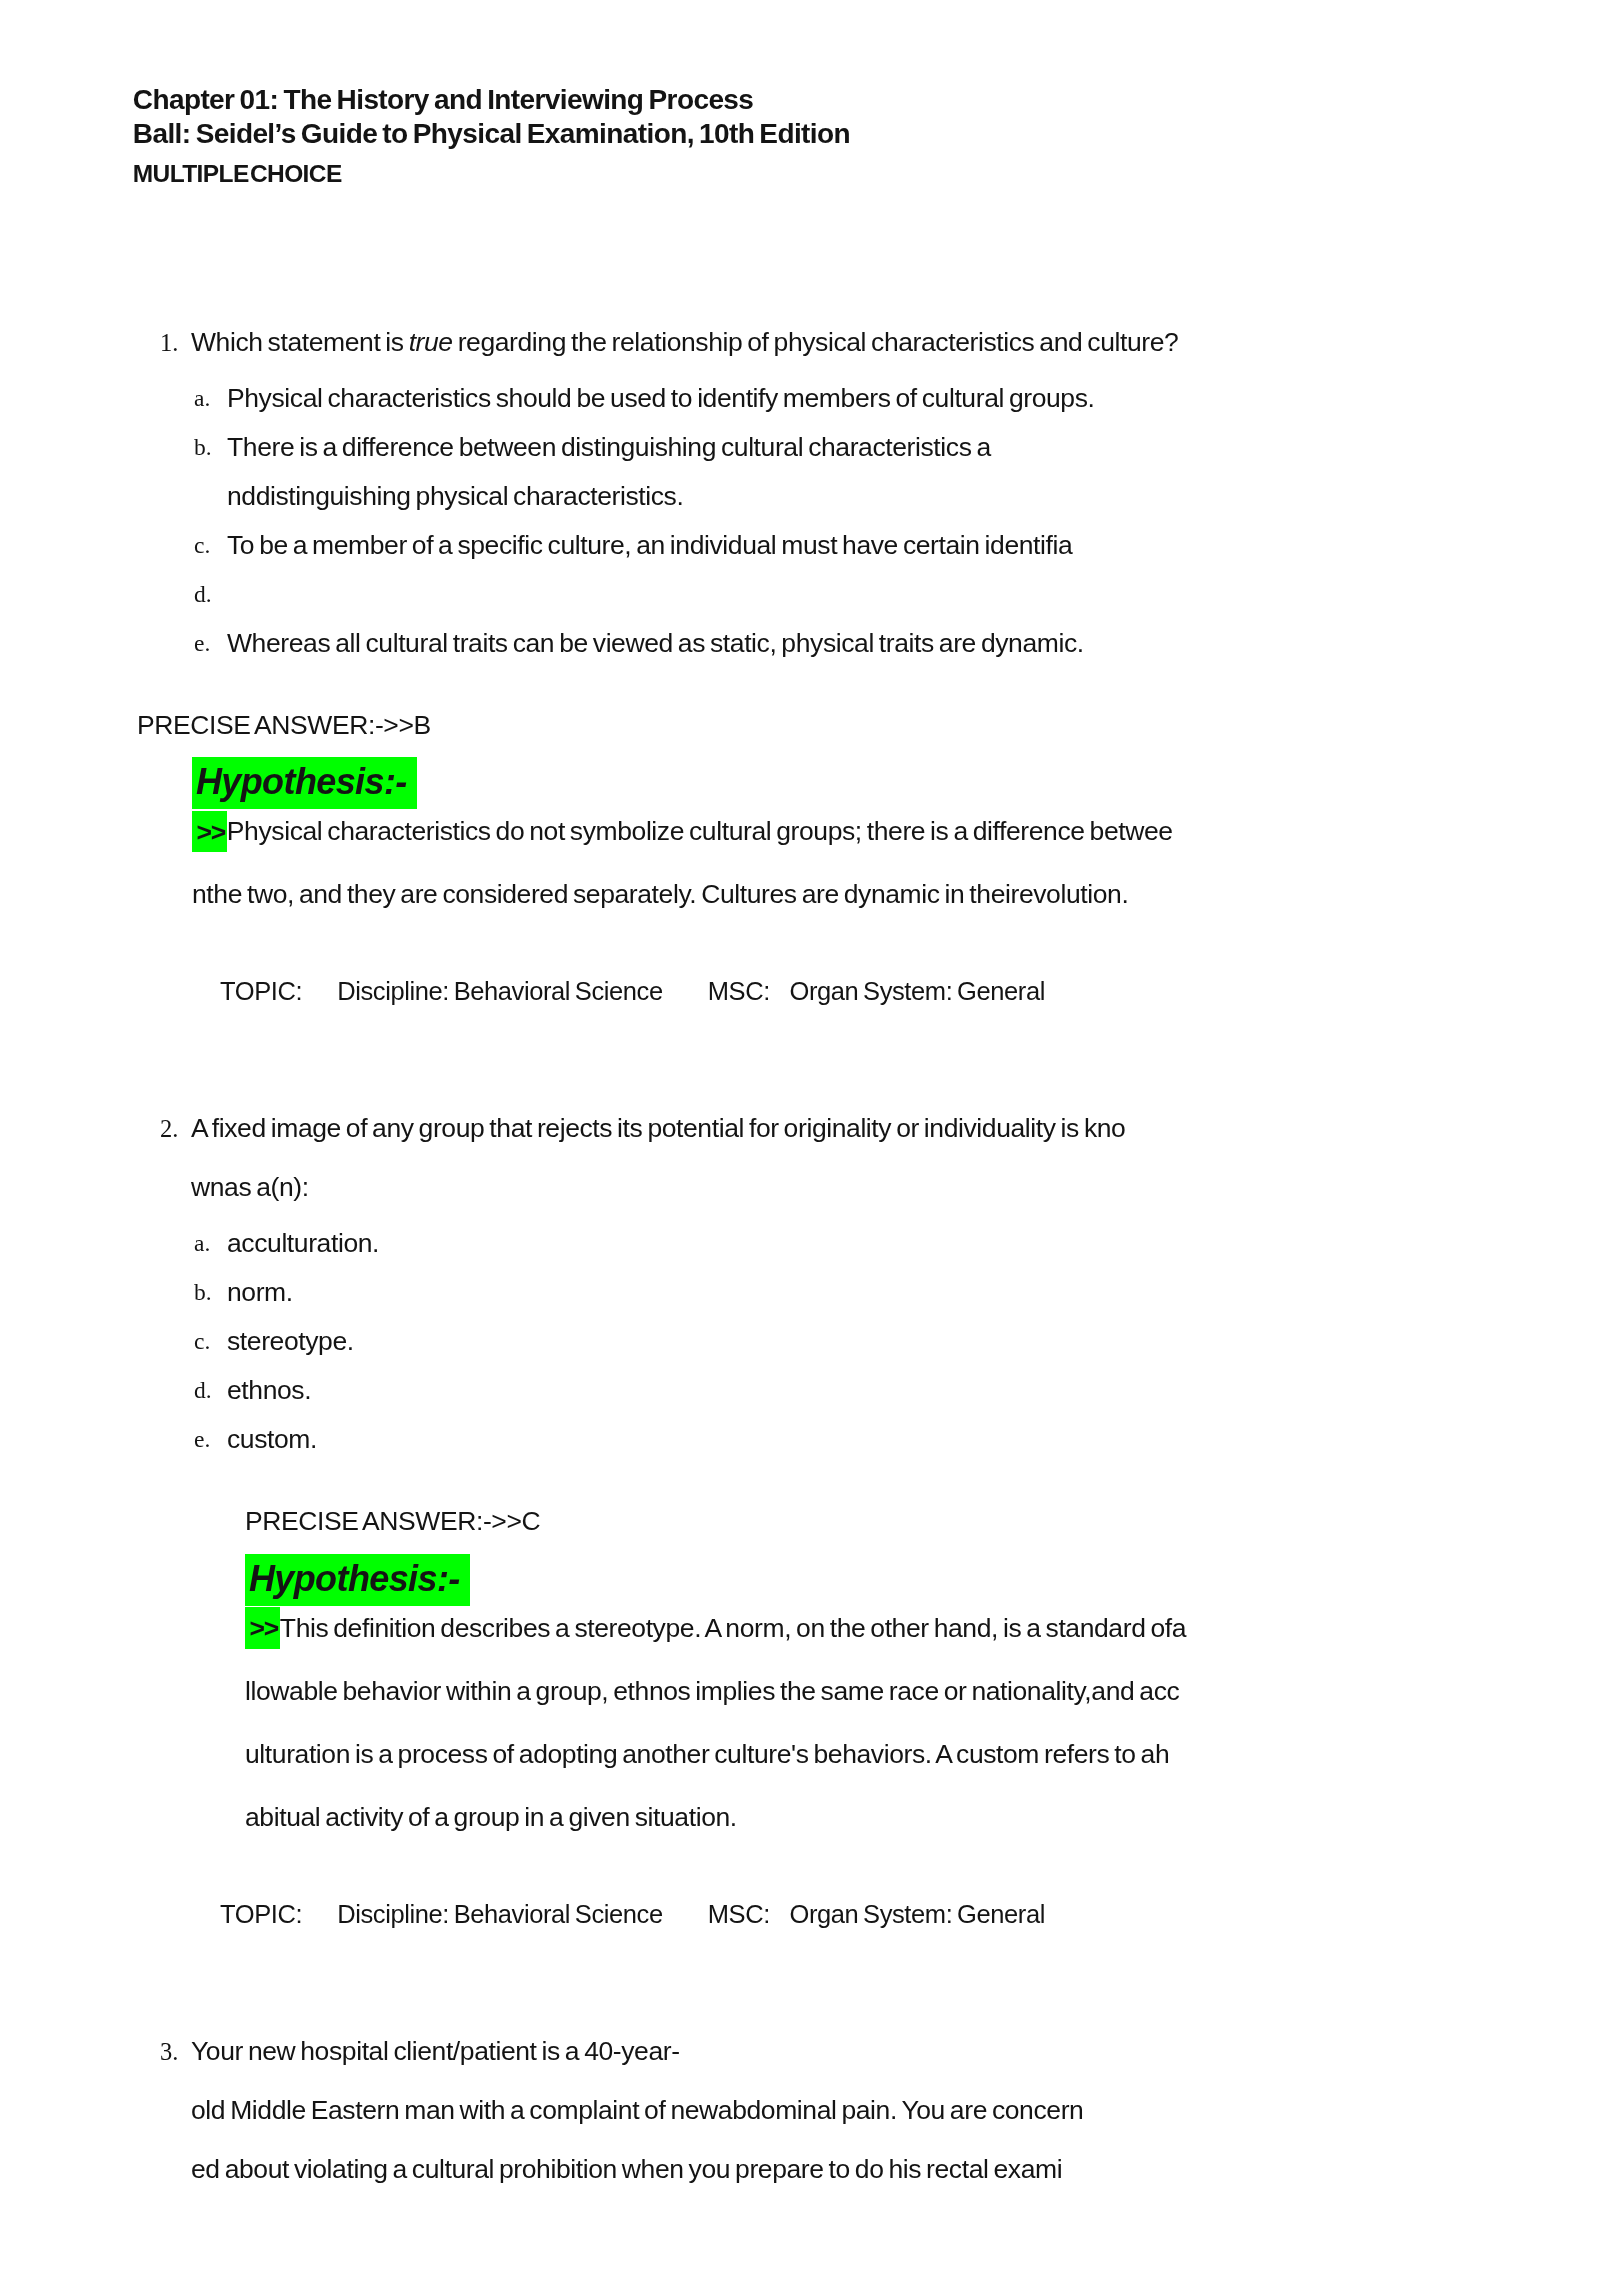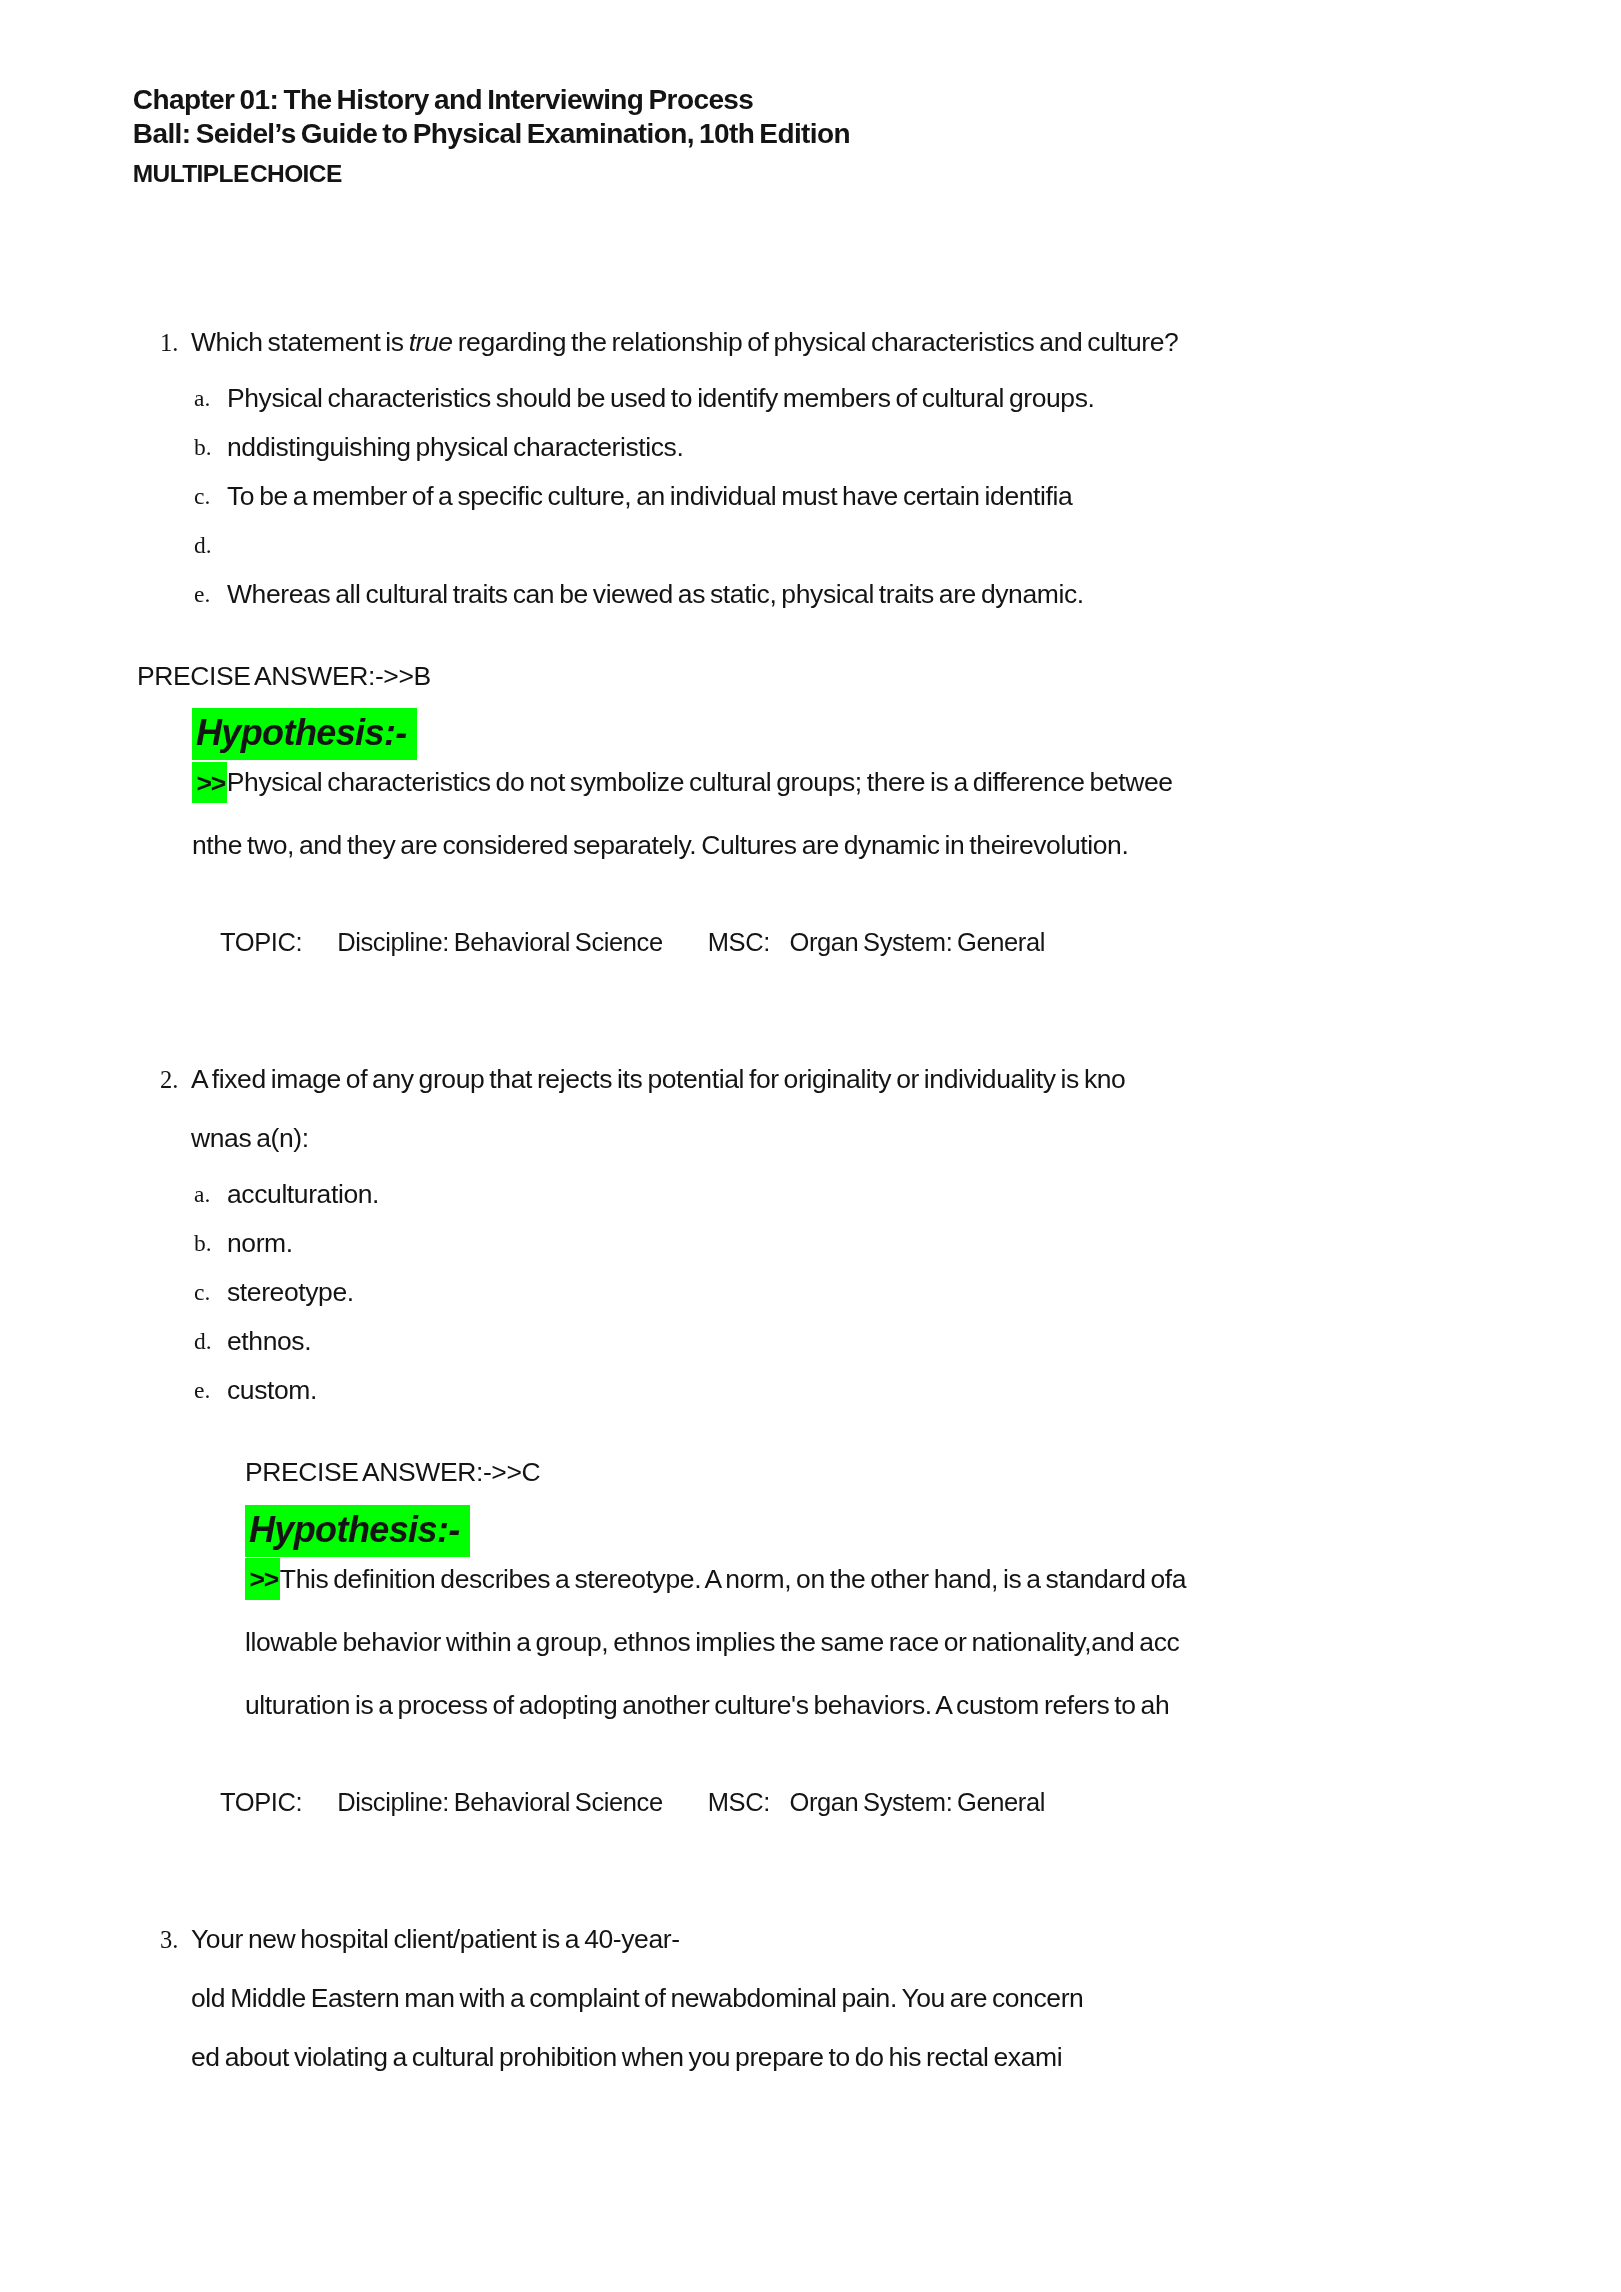--- a/index.html
+++ b/index.html
@@ -78,20 +78,21 @@
         <div class="options">
           <div class="option">
             <span class="opt-letter">a.</span>
             <div class="opt-lines">
               <div class="opt-line">Physical characteristics should be used to identify members of cultural groups.</div>
             </div>
           </div>
           <div class="option">
             <span class="opt-letter">b.</span>
             <div class="opt-lines">
+              <div class="opt-line">There is a difference between distinguishing cultural characteristics a</div>
               <div class="opt-line">nddistinguishing physical characteristics.</div>
             </div>
           </div>
           <div class="option">
             <span class="opt-letter">c.</span>
             <div class="opt-lines">
               <div class="opt-line">To be a member of a specific culture, an individual must have certain identifia</div>
             </div>
           </div>
           <div class="option">
@@ -154,20 +155,21 @@
             </div>
           </div>
         </div>
         <div class="answer">PRECISE ANSWER:-&gt;&gt;C</div>
         <div class="hypothesis">
           <div class="hyp-label-row"><span class="hyp-label">Hypothesis:-</span></div>
           <div class="hyp-lines">
             <div class="hyp-line"><span class="arrows">&gt;&gt;</span><span class="seg">This definition describes a stereotype. A norm, on the other hand, is a standard ofa</span></div>
             <div class="hyp-line">llowable behavior within a group, ethnos implies the same race or nationality,and acc</div>
             <div class="hyp-line">ulturation is a process of adopting another culture's behaviors. A custom refers to ah</div>
+            <div class="hyp-line">abitual activity of a group in a given situation.</div>
           </div>
         </div>
         <div class="topic-row"><span class="topic-label">TOPIC:</span><span class="topic-discipline">Discipline: Behavioral Science</span><span class="topic-msc">MSC:</span><span class="topic-organ">Organ System: General</span></div>
       </div>
       <div class="question">
         <div class="q-row">
           <span class="q-num">3.</span>
           <div class="q-lines">
             <div class="q-line"><span class="seg">Your new hospital client/patient is a 40-year-</span></div>
             <div class="q-line"><span class="seg">old Middle Eastern man with a complaint of newabdominal pain. You are concern</span></div>

